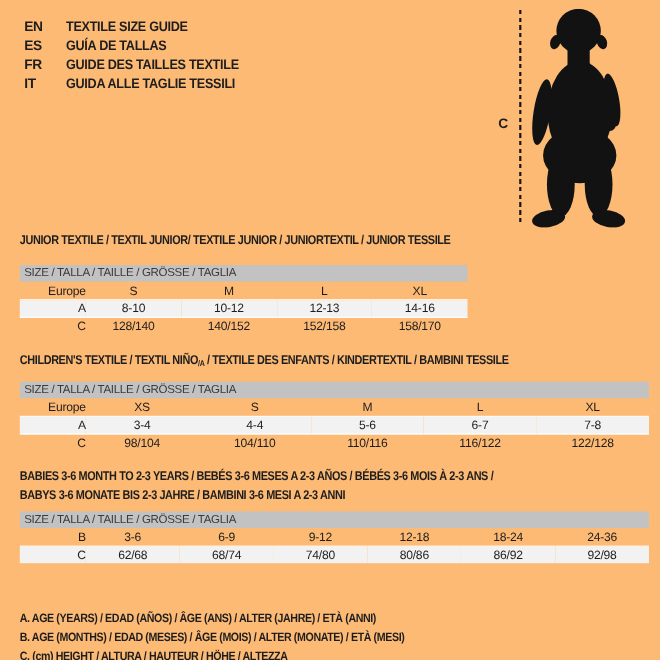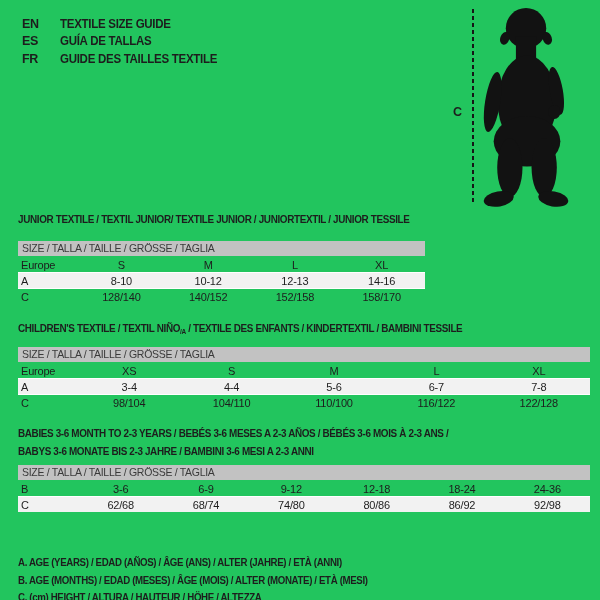--- a/index.html
+++ b/index.html
@@ -1,17 +1,17 @@
 <!DOCTYPE html>
 <html><head>
 <meta charset="utf-8">
 <style>
   html,body { margin:0; padding:0; background:#fff; }
   .page {
-    position:relative; width:600px; height:600px; background:#22c55e;
+    position:relative; width:600px; height:600px; background:#fdba74;
     font-family:"Liberation Sans", sans-serif; color:#1d1d1d; overflow:hidden;
   }
 
   
   .lang-block { position:absolute; left:22px; top:15px; }
   .lang-row { display:flex; height:17.5px; align-items:center; }
   .lang-code { display:inline-block; width:38px; font-weight:bold; font-size:12.5px; letter-spacing:-0.3px; }
   .lang-title { display:inline-block; font-weight:bold; font-size:12.5px; letter-spacing:-0.3px;
     white-space:nowrap; transform:scaleX(0.92); transform-origin:0 50%; }
 
@@ -38,21 +38,21 @@
 
   .size-bar { height:15px; line-height:15px; background:#c2c2c2; color:#3a3a3a;
     font-size:10.5px; letter-spacing:-0.3px; padding-left:4px; margin-bottom:1px;
     box-sizing:border-box; white-space:nowrap; overflow:hidden; }
 
   table { width:100%; border-collapse:collapse; table-layout:fixed; }
   td { height:15px; font-size:11px; text-align:center; padding:0; letter-spacing:-0.2px;
     border-top:1px solid #fff; white-space:nowrap; }
   tr:first-child td { border-top:none; }
   tr:nth-child(even) { background:#f2f2f2; }
-  td.lbl { text-align:left; padding-left:3px; }
+  td.lbl { text-align:right; padding-left:3px; }
   col.label-col { width:60px; }
 
   
   .footnotes { position:absolute; left:18px; top:556px; }
   .footnote { height:17.5px; font-weight:bold; font-size:11px; letter-spacing:-0.4px;
     white-space:nowrap; transform:scaleX(0.88); transform-origin:0 50%; }
 </style>
 </head>
 <body>
 
@@ -63,20 +63,24 @@
       <span class="lang-code">EN</span>
       <span class="lang-title">TEXTILE SIZE GUIDE</span>
     </div>
     <div class="lang-row">
       <span class="lang-code">ES</span>
       <span class="lang-title">GUÍA DE TALLAS</span>
     </div>
     <div class="lang-row">
       <span class="lang-code">FR</span>
       <span class="lang-title">GUIDE DES TAILLES TEXTILE</span>
+    </div>
+    <div class="lang-row">
+      <span class="lang-code">IT</span>
+      <span class="lang-title">GUIDA ALLE TAGLIE TESSILI</span>
     </div>
   </div>
 
   <div class="measure-line"></div>
   <div class="figure-c">C</div>
   <svg class="baby-svg" width="94" height="199" viewBox="0 0 90 197" xmlns="http://www.w3.org/2000/svg">
     <g fill="#121212">
       <circle cx="46" cy="20" r="20"></circle>
       <ellipse cx="25" cy="30" rx="4.5" ry="6.5" transform="rotate(18 25 30)"></ellipse>
       <ellipse cx="67" cy="30" rx="4.5" ry="6.5" transform="rotate(-18 67 30)"></ellipse>
@@ -156,21 +160,21 @@
         <td>3-4</td>
         <td>4-4</td>
         <td>5-6</td>
         <td>6-7</td>
         <td>7-8</td>
       </tr>
       <tr>
         <td class="lbl">C</td>
         <td>98/104</td>
         <td>104/110</td>
-        <td>110/100</td>
+        <td>110/116</td>
         <td>116/122</td>
         <td>122/128</td>
       </tr>
     </tbody>
       </table>
   </div>
 
   <div class="sec-title" id="babies-title-1">BABIES 3-6 MONTH TO 2-3 YEARS / BEBÉS 3-6 MESES A 2-3 AÑOS / BÉBÉS 3-6 MOIS À 2-3 ANS /</div>
   <div class="sec-title" id="babies-title-2">BABYS 3-6 MONATE BIS 2-3 JAHRE / BAMBINI 3-6 MESI A 2-3 ANNI</div>
   <div class="size-table" id="babies-table">

